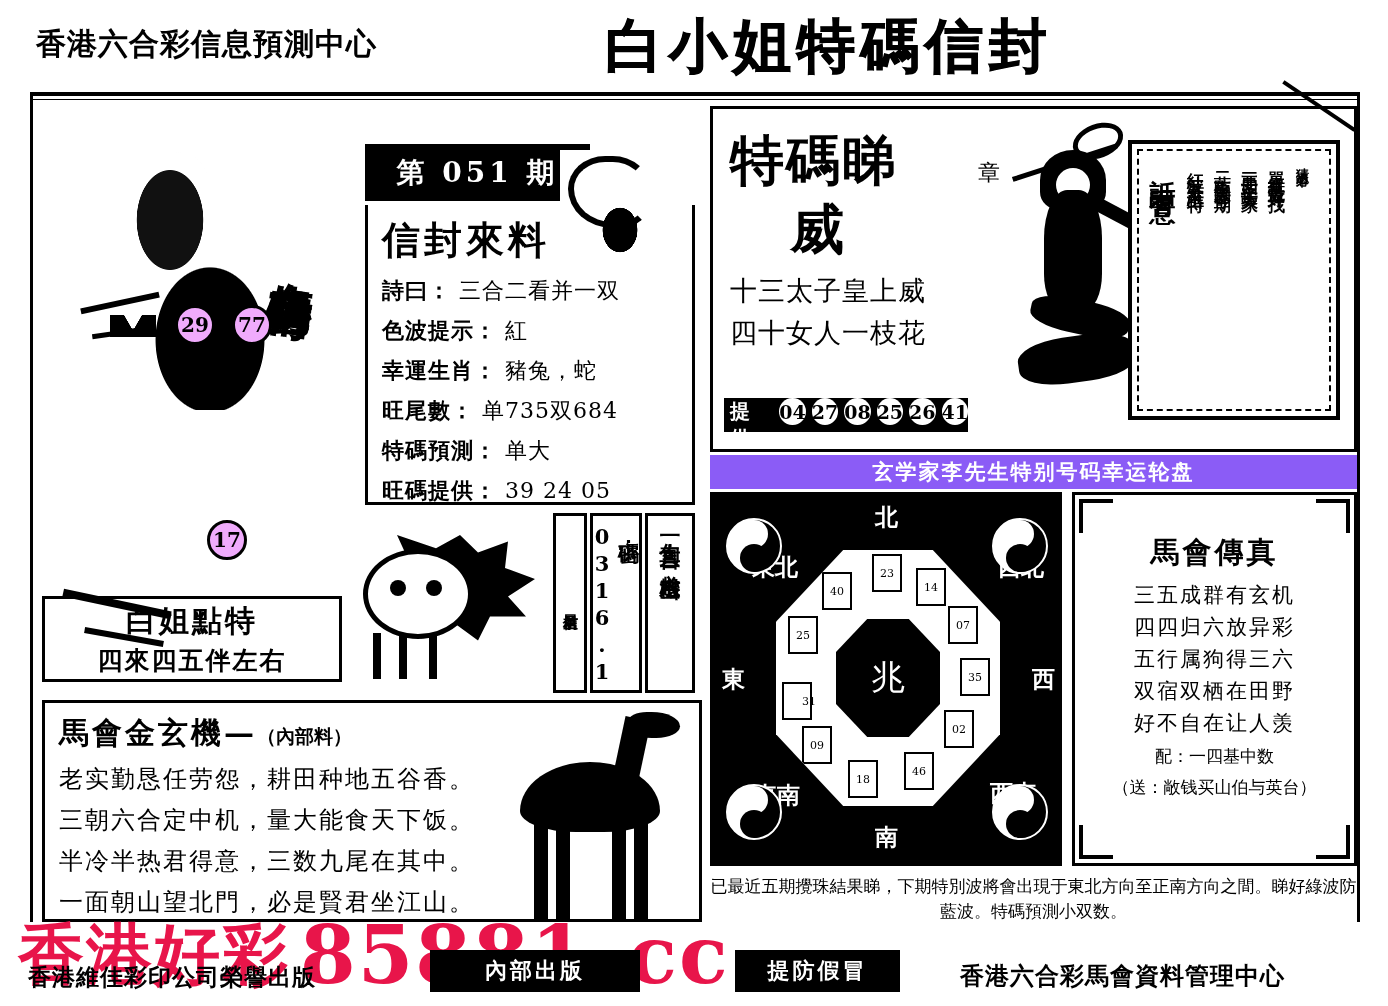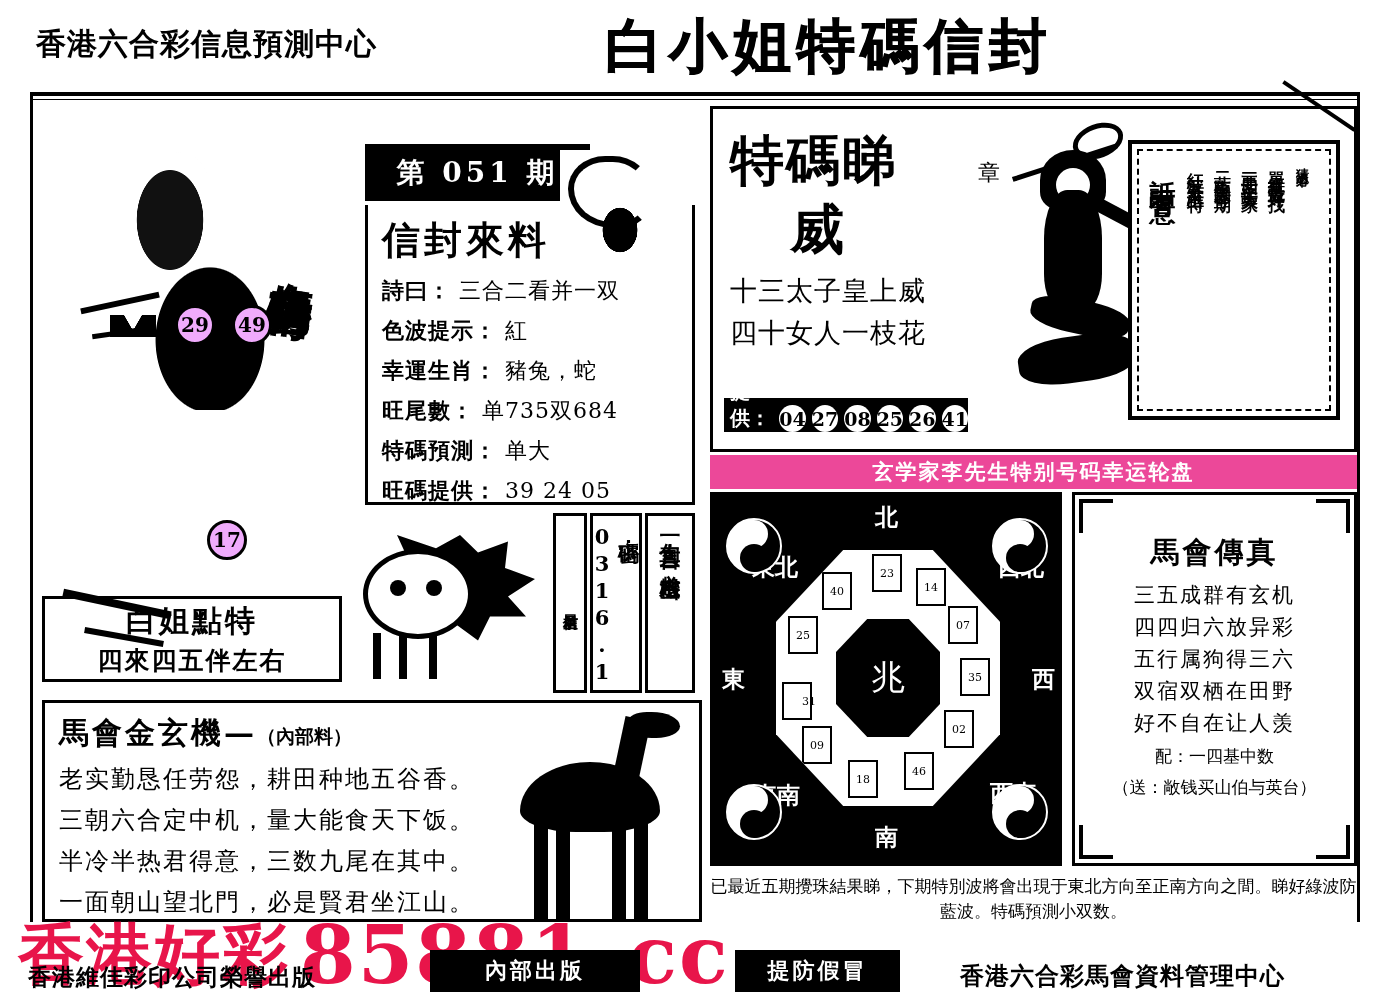--- a/index.html
+++ b/index.html
@@ -185,28 +185,27 @@
   .tmsw .t1 { font-size:54px; font-weight:bold; font-family:"DejaVu Serif", serif; letter-spacing:2px; }
   .tmsw .t2 { font-size:54px; font-weight:bold; font-family:"DejaVu Serif", serif; margin-left:60px; margin-top:-4px;}
   .tmsw .p1,.tmsw .p2 { font-size:27px; font-family:"DejaVu Serif", serif; letter-spacing:1px; margin-top:6px;}
   .dot { position:absolute; left:978px; top:158px; font-size:22px; font-family:"DejaVu Serif", serif;}
   .whip { position:absolute; left:1010px; top:118px; width:120px; height:70px; }
   .whip i{ position:absolute; left:0; top:42px; width:110px; height:5px; background:#000; transform:rotate(-18deg);}
   .whip b{ position:absolute; left:62px; top:6px; width:52px; height:34px; border:5px solid #000; border-radius:50%; transform:rotate(-20deg);}
 
   .tigong {
     position:absolute; left:724px; top:398px; width:244px; height:34px;
-    background:#000; color:#fff; display:flex; align-items:flex-end; padding-left:6px; gap:6px;
+    background:#000; color:#fff; display:flex; align-items:flex-start; padding-left:6px; gap:6px;
   }
   .tigong .lbl { font-size:20px; font-weight:bold; font-family:"DejaVu Serif", serif; }
   .tigong .n {
     background:#fff; color:#000; font-size:19px; font-weight:bold; border-radius:50%;
     width:27px; height:27px; display:flex; align-items:center; justify-content:center;
     font-family:"DejaVu Serif", serif;
-    margin-top:12px;
   }
 
   
   .dancer { position:absolute; left:1000px; top:150px; width:160px; height:270px; }
   .dancer .torso{ position:absolute; left:44px; top:40px; width:58px; height:120px; background:#000;
     border-radius:40% 40% 30% 30%;}
   .dancer .hair{ position:absolute; left:40px; top:0px; width:66px; height:60px; background:#000; border-radius:50% 50% 30% 30%;}
   .dancer .face{ position:absolute; left:56px; top:18px; width:34px; height:34px; background:#fff; border-radius:50%;}
   .dancer .leg1{ position:absolute; left:30px; top:150px; width:100px; height:34px; background:#000; border-radius:40%; transform:rotate(12deg);}
   .dancer .leg2{ position:absolute; left:18px; top:186px; width:118px; height:46px; background:#000; border-radius:40%; transform:rotate(-8deg);}
@@ -226,21 +225,21 @@
     font-family:"DejaVu Serif", serif; font-weight:bold;
   }
   .stamp .c-head { font-size:26px; letter-spacing:6px; }
   .stamp .c-sm { font-size:17px; letter-spacing:4px; }
   .stamp .c-tiny { font-size:13px; letter-spacing:2px; }
   .needle{ position:absolute; left:1276px; top:104px; width:86px; height:4px; background:#000; transform:rotate(34deg);}
 
   
   .wheel-title {
     position:absolute; left:710px; top:455px; width:647px; height:34px;
-    background:#ec4899; color:#fff; display:flex; align-items:center; justify-content:center;
+    background:#8b5cf6; color:#fff; display:flex; align-items:center; justify-content:center;
     font-size:21px; font-weight:bold; letter-spacing:2px; font-family:"DejaVu Serif", serif;
   }
   .wheel-box {
     position:absolute; left:710px; top:492px; width:352px; height:374px;
     background:#000;
   }
   .wheel-box .dir {
     position:absolute; color:#fff; font-size:23px; font-weight:bold; font-family:"DejaVu Serif", serif;
   }
   .d-n { left:165px; top:10px; }
@@ -338,21 +337,21 @@
   <div class="lady-photo"></div>
   <div class="streak" id="s1"></div>
   <div class="streak" id="s2"></div>
   <div class="streak" id="s3"></div>
   <div class="streak" id="s4"></div>
   <div class="bird"></div>
 
   <div class="vert-title">白小姐特碼信封</div>
 
   <div class="ball" id="ball1">29</div>
-  <div class="ball" id="ball2">49</div>
+  <div class="ball" id="ball2">77</div>
   <div class="ball" id="ball3">17</div>
 
   <div class="box-diante">
     <div class="l1">白姐點特</div>
     <div class="l2">四來四五伴左右</div>
   </div>
 
   <div class="period-badge">第 051 期</div>
   <div class="squirrel"></div>
 

